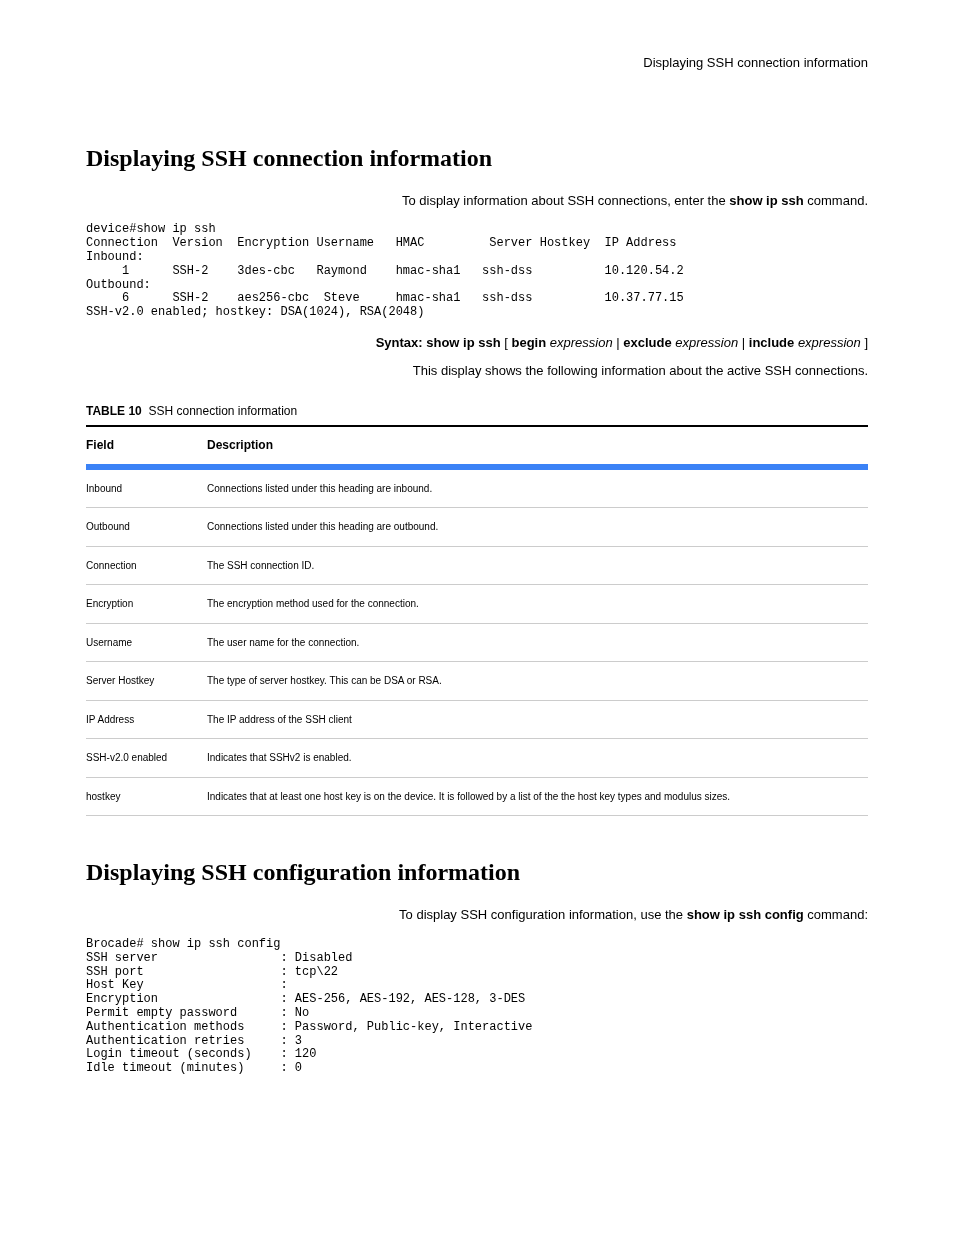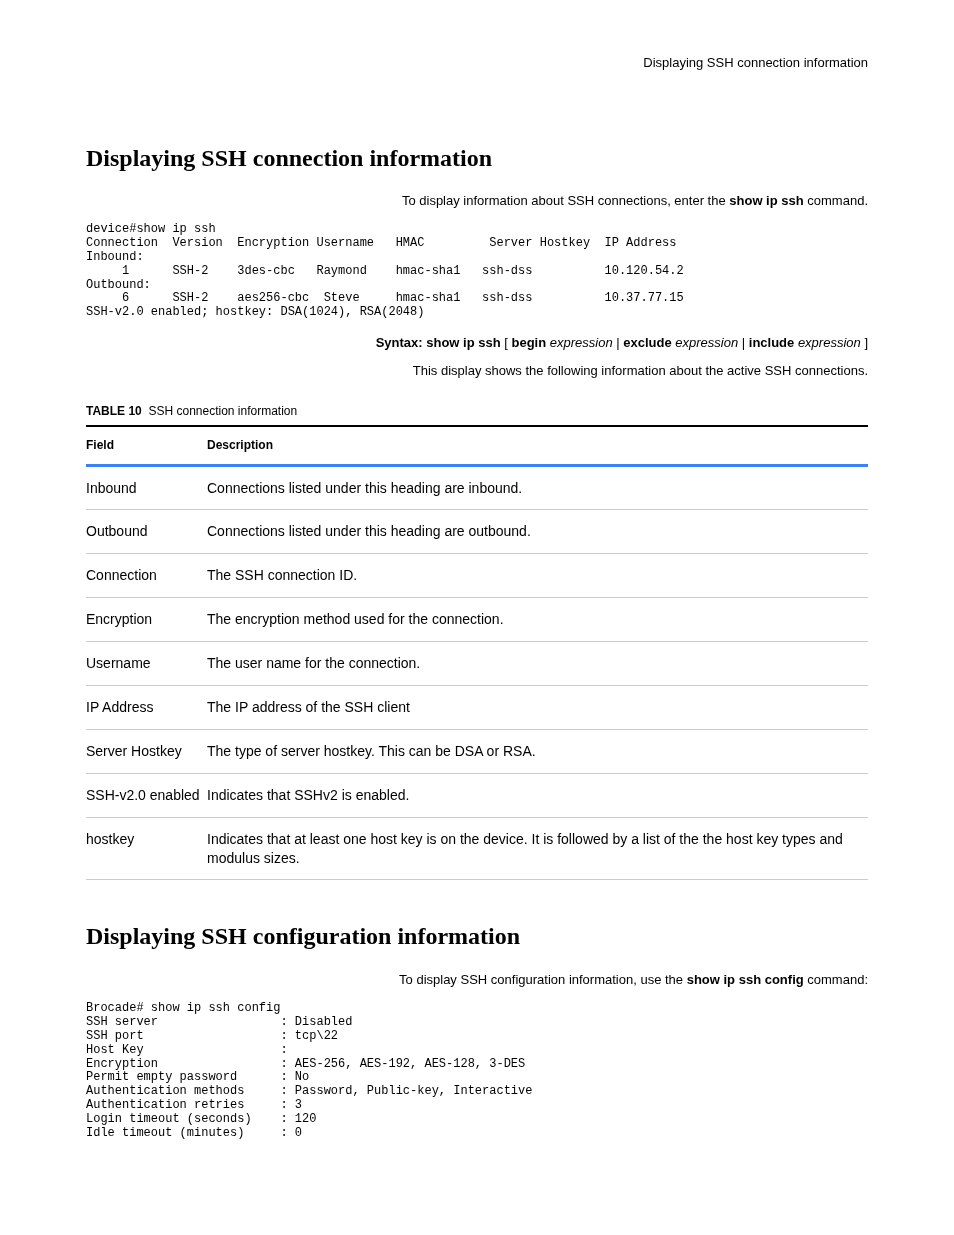--- a/index.html
+++ b/index.html
@@ -32,32 +32,32 @@
     margin: 10px 0 14px 0;
   }
   .syntax-line { font-size: 13px; margin-bottom: 10px; }
   .table-caption { font-size: 12px; margin: 24px 0 6px 0; }
   .table-caption b { font-weight: bold; }
   table.data {
     width: 100%;
     border-collapse: collapse;
     font-size: 13px;
   }
-  table.data thead tr { border-top: 2px solid #000; border-bottom: 3px solid #3b82f6; }
+  table.data thead tr { border-top: 2px solid #000; border-bottom: 6px solid #3b82f6; }
   table.data th {
     text-align: left;
     font-weight: bold;
     padding: 10px 6px 10px 0;
     font-size: 12px;
   }
   table.data td {
     padding: 12px 6px 12px 0;
     vertical-align: top;
     border-bottom: 1px solid #ccc;
-    font-size: 14px;
+    font-size: 10px;
   }
   table.data td:first-child { width: 115px; }
   .section-gap { margin-top: 40px; }
 </style>
 </head>
 <body>
 
 <div class="header-line">Displaying SSH connection information</div>
 
 <h1>Displaying SSH connection information</h1>
@@ -106,26 +106,26 @@
       </tr>
     <tr>
         <td>Encryption</td>
         <td>The encryption method used for the connection.</td>
       </tr>
     <tr>
         <td>Username</td>
         <td>The user name for the connection.</td>
       </tr>
     <tr>
+        <td>Server Hostkey</td>
+        <td>The type of server hostkey. This can be DSA or RSA.</td>
+      </tr>
+    <tr>
         <td>IP Address</td>
         <td>The IP address of the SSH client</td>
-      </tr>
-    <tr>
-        <td>Server Hostkey</td>
-        <td>The type of server hostkey. This can be DSA or RSA.</td>
       </tr>
     <tr>
         <td>SSH-v2.0 enabled</td>
         <td>Indicates that SSHv2 is enabled.</td>
       </tr>
     <tr>
         <td>hostkey</td>
         <td>Indicates that at least one host key is on the device. It is followed by a list of the the host key types and modulus sizes.</td>
       </tr>
   </tbody>

